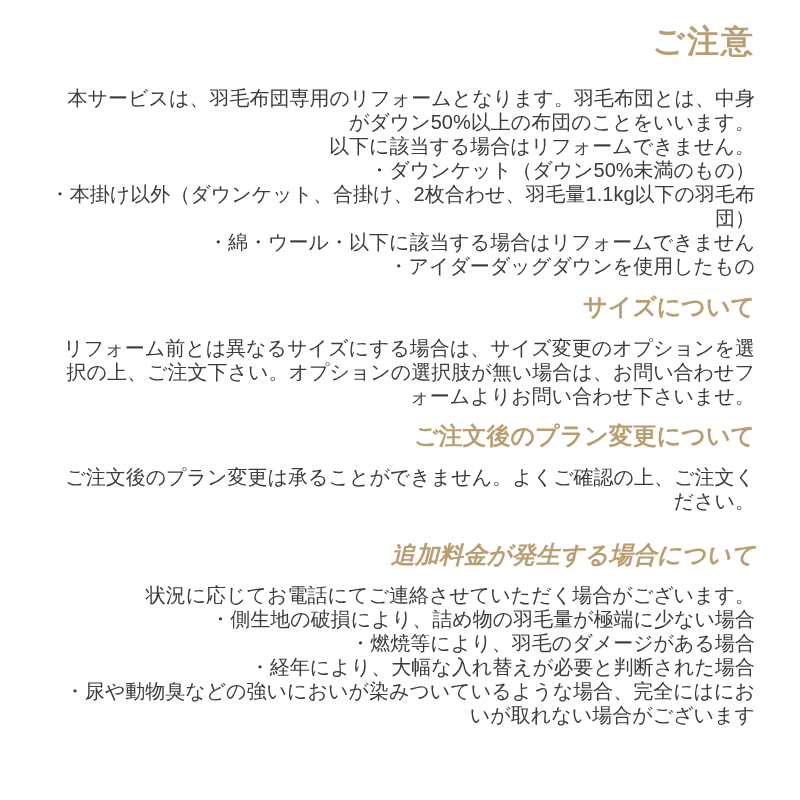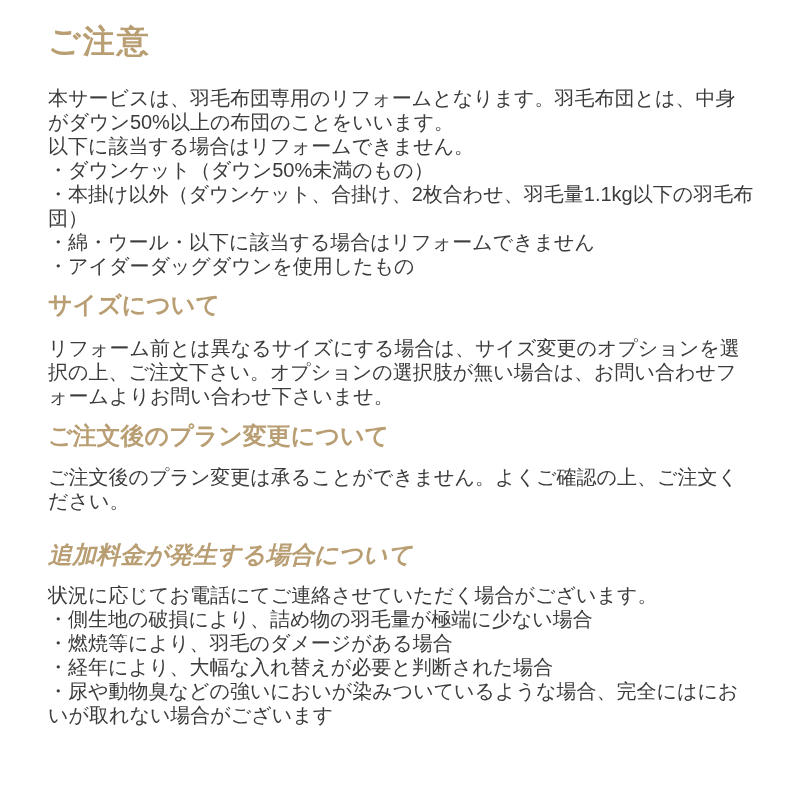--- a/index.html
+++ b/index.html
@@ -1,20 +1,20 @@
 <!DOCTYPE html>
 <html lang="ja" style="--accent-gold: #b89e72; --body-text: #3b3b3b; --background: #ffffff;"><head>
 <meta charset="utf-8">
 <style>
   :root {
     --accent-gold: #b89e72;
     --body-text: #3b3b3b;
     --background: #ffffff;
   }
-  * { box-sizing: border-box; }
+  * { box-sizing: border-box; text-align: right; }
   html, body { margin: 0; padding: 0; }
   body {
     background: var(--background);
     color: var(--body-text);
     font-family: "Liberation Sans", "DejaVu Sans", sans-serif;
   }
   .page {
     width: 800px;
     height: 800px;
     background: var(--background);
@@ -30,21 +30,21 @@
     color: var(--accent-gold);
     margin: 0 0 26px 0;
   }
   .section-heading {
     font-size: 24px;
     line-height: 1.15;
     font-weight: 700;
     color: var(--accent-gold);
     margin: 0 0 15px 0;
   }
-  section.sec-2 .section-heading { margin-top: 15px; font-family: Liberation Mono, monospace; }
+  section.sec-2 .section-heading { margin-top: 15px; }
   section.sec-3 .section-heading { margin-top: 14px; }
   section.sec-4 .section-heading { margin-top: 28px; font-style: italic; }
   .body-line {
     font-size: 20px;
     line-height: 24px;
     margin: 0;
   }
 </style>
 </head>
 <body>

